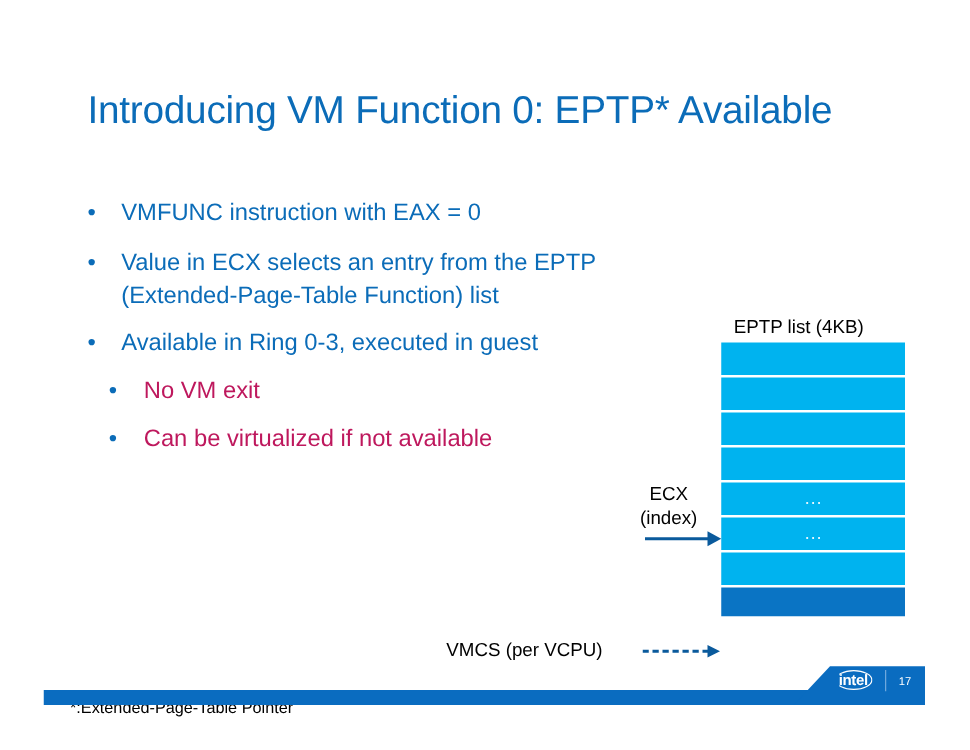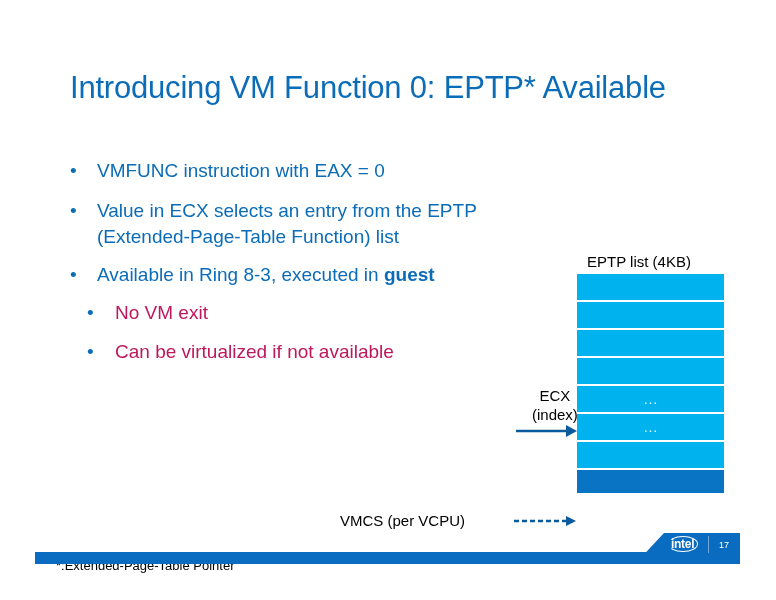--- a/index.html
+++ b/index.html
@@ -11,33 +11,33 @@
       position: absolute; left: 70px; top: 70px;
       font-size: 31px; color: #0b6cb8; white-space: nowrap; letter-spacing: -0.2px;
     }
     .bullets { position: absolute; left: 70px; top: 160px; color: #0b6cb8; font-size: 19px; }
     .b { position: absolute; white-space: nowrap; }
     .b .dot { position: absolute; left: 0; }
     .b .txt { position: absolute; left: 27px; }
     .b.sub .dot { left: 17px; }
     .b.sub .txt { left: 45px; color: #0a4d8c; }
     .b.sub .txt { color: #be185d; }
-    b { font-weight: bold; }
+    b { font-weight: normal; }
 
     .list-label { position: absolute; left: 587px; top: 253px; font-size: 15px; color: #000; white-space: nowrap; }
     .list { position: absolute; left: 577px; top: 274px; width: 147px; }
     .row {
       height: 26px; background: #00b3ef; margin-bottom: 2px; color: #e6f6fd;
       text-align: center; font-size: 15px; line-height: 26px;
     }
     .row.vmcs { background: #0a74c4; height: 23px; margin-top: 1px; }
 
-    .ecx { position: absolute; left: 512px; top: 386px; font-size: 15px; color: #000; text-align: center; line-height: 19px; margin-left: 20px; }
+    .ecx { position: absolute; left: 512px; top: 386px; font-size: 15px; color: #000; text-align: center; line-height: 19px; }
     .arrow { position: absolute; }
-    .vmcs-label { position: absolute; left: 340px; top: 512px; font-size: 15px; color: #000; white-space: nowrap; }
+    .vmcs-label { position: absolute; left: 357px; top: 512px; font-size: 15px; color: #000; white-space: nowrap; }
     .footnote { position: absolute; left: 56px; top: 521px; font-size: 13px; color: #000; white-space: nowrap; margin-top: 37px; }
 
     .footer-bar { position: absolute; left: 35px; top: 552px; width: 705px; height: 12px; background: #0a6cc0; }
     .footer-tab { position: absolute; left: 635px; top: 528px; width: 105px; height: 36px; }
     .logo { position: absolute; left: 671px; top: 537px; color: #fff; font-size: 12px; font-weight: bold; letter-spacing: -0.3px; }
     .logo-ring { position: absolute; left: 668px; top: 536px; width: 28px; height: 14px; border: 1.3px solid #fff; border-radius: 50%; border-left-color: transparent; }
     .sep { position: absolute; left: 708px; top: 536px; width: 1px; height: 17px; background: #6ea8dd; }
     .page-num { position: absolute; left: 719px; top: 540px; color: #fff; font-size: 9px; }
   </style>
 </head>
@@ -52,21 +52,21 @@
   </div>
   <div class="b" style="top:40px;">
     <span class="dot">•</span>
     <span class="txt">Value in ECX selects an entry from the EPTP</span>
   </div>
   <div class="b" style="top:66px;">
     <span class="txt">(Extended-Page-Table Function) list</span>
   </div>
   <div class="b" style="top:104px;">
     <span class="dot">•</span>
-    <span class="txt"><span>Available in Ring 8-3, executed in </span><b>guest</b></span>
+    <span class="txt"><span>Available in Ring 0-3, executed in </span><b>guest</b></span>
   </div>
   <div class="b sub" style="top:142px;">
     <span class="dot">•</span>
     <span class="txt">No VM exit</span>
   </div>
   <div class="b sub" style="top:181px;">
     <span class="dot">•</span>
     <span class="txt">Can be virtualized if not available</span>
   </div>
 </div>

